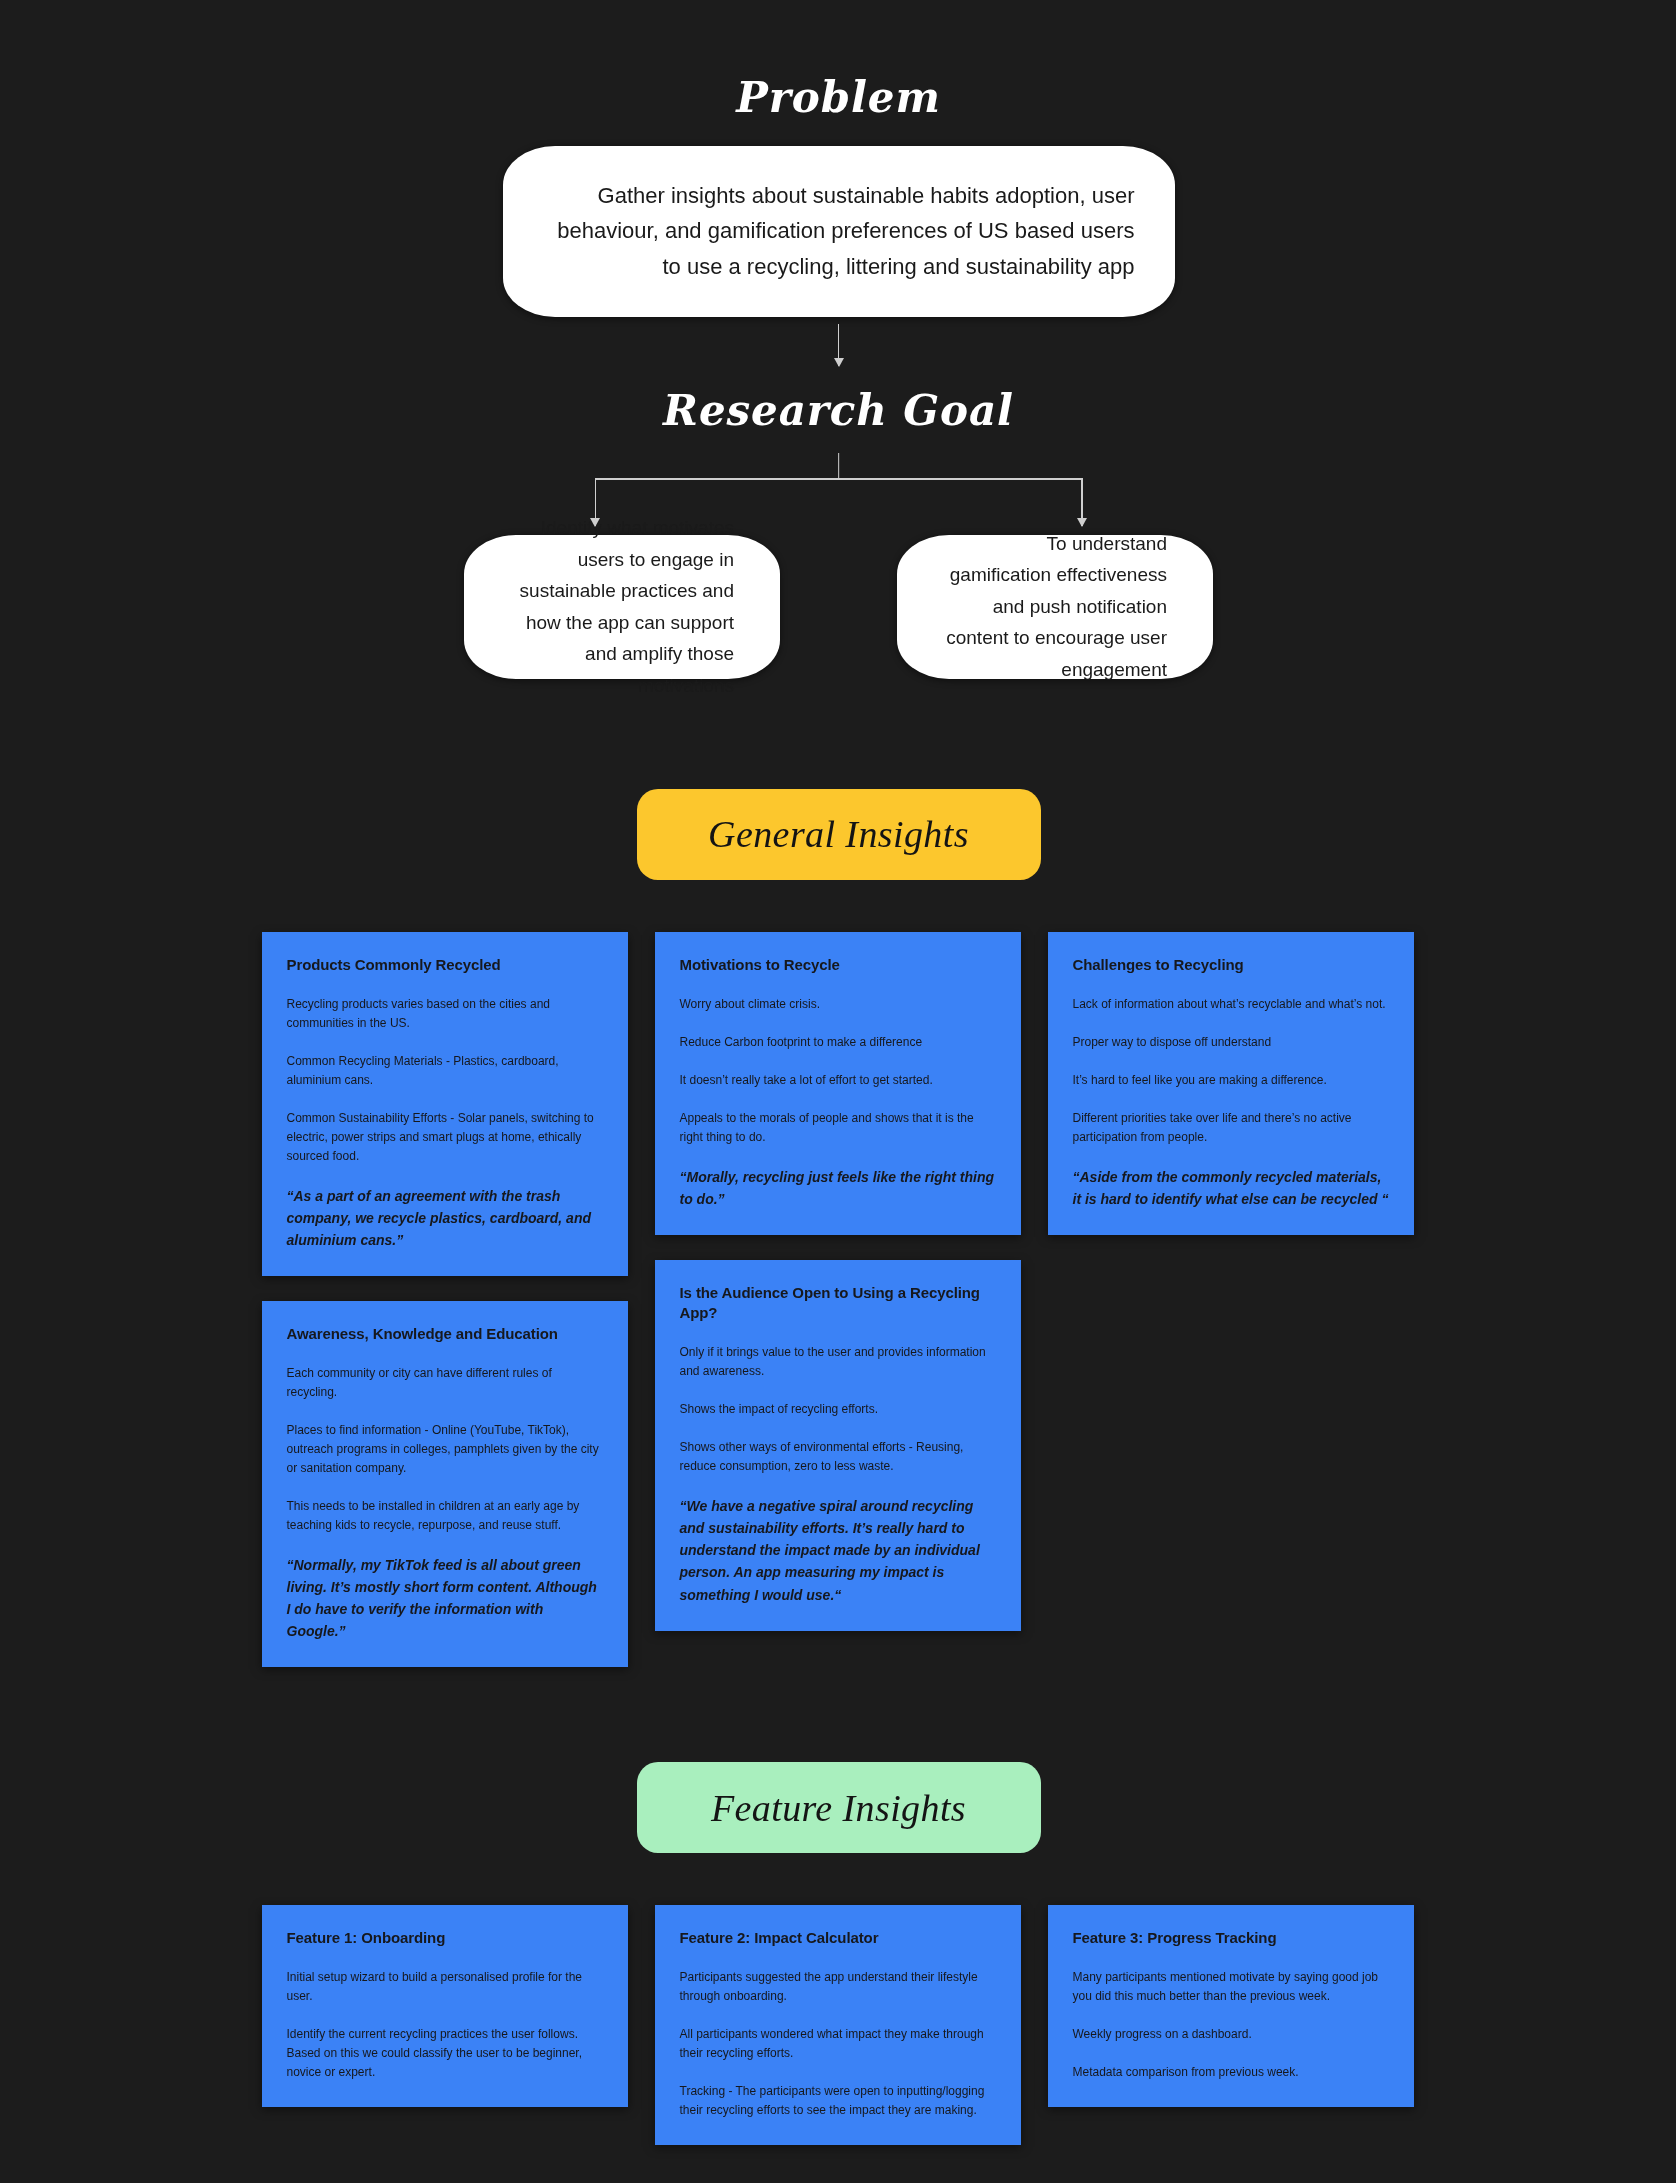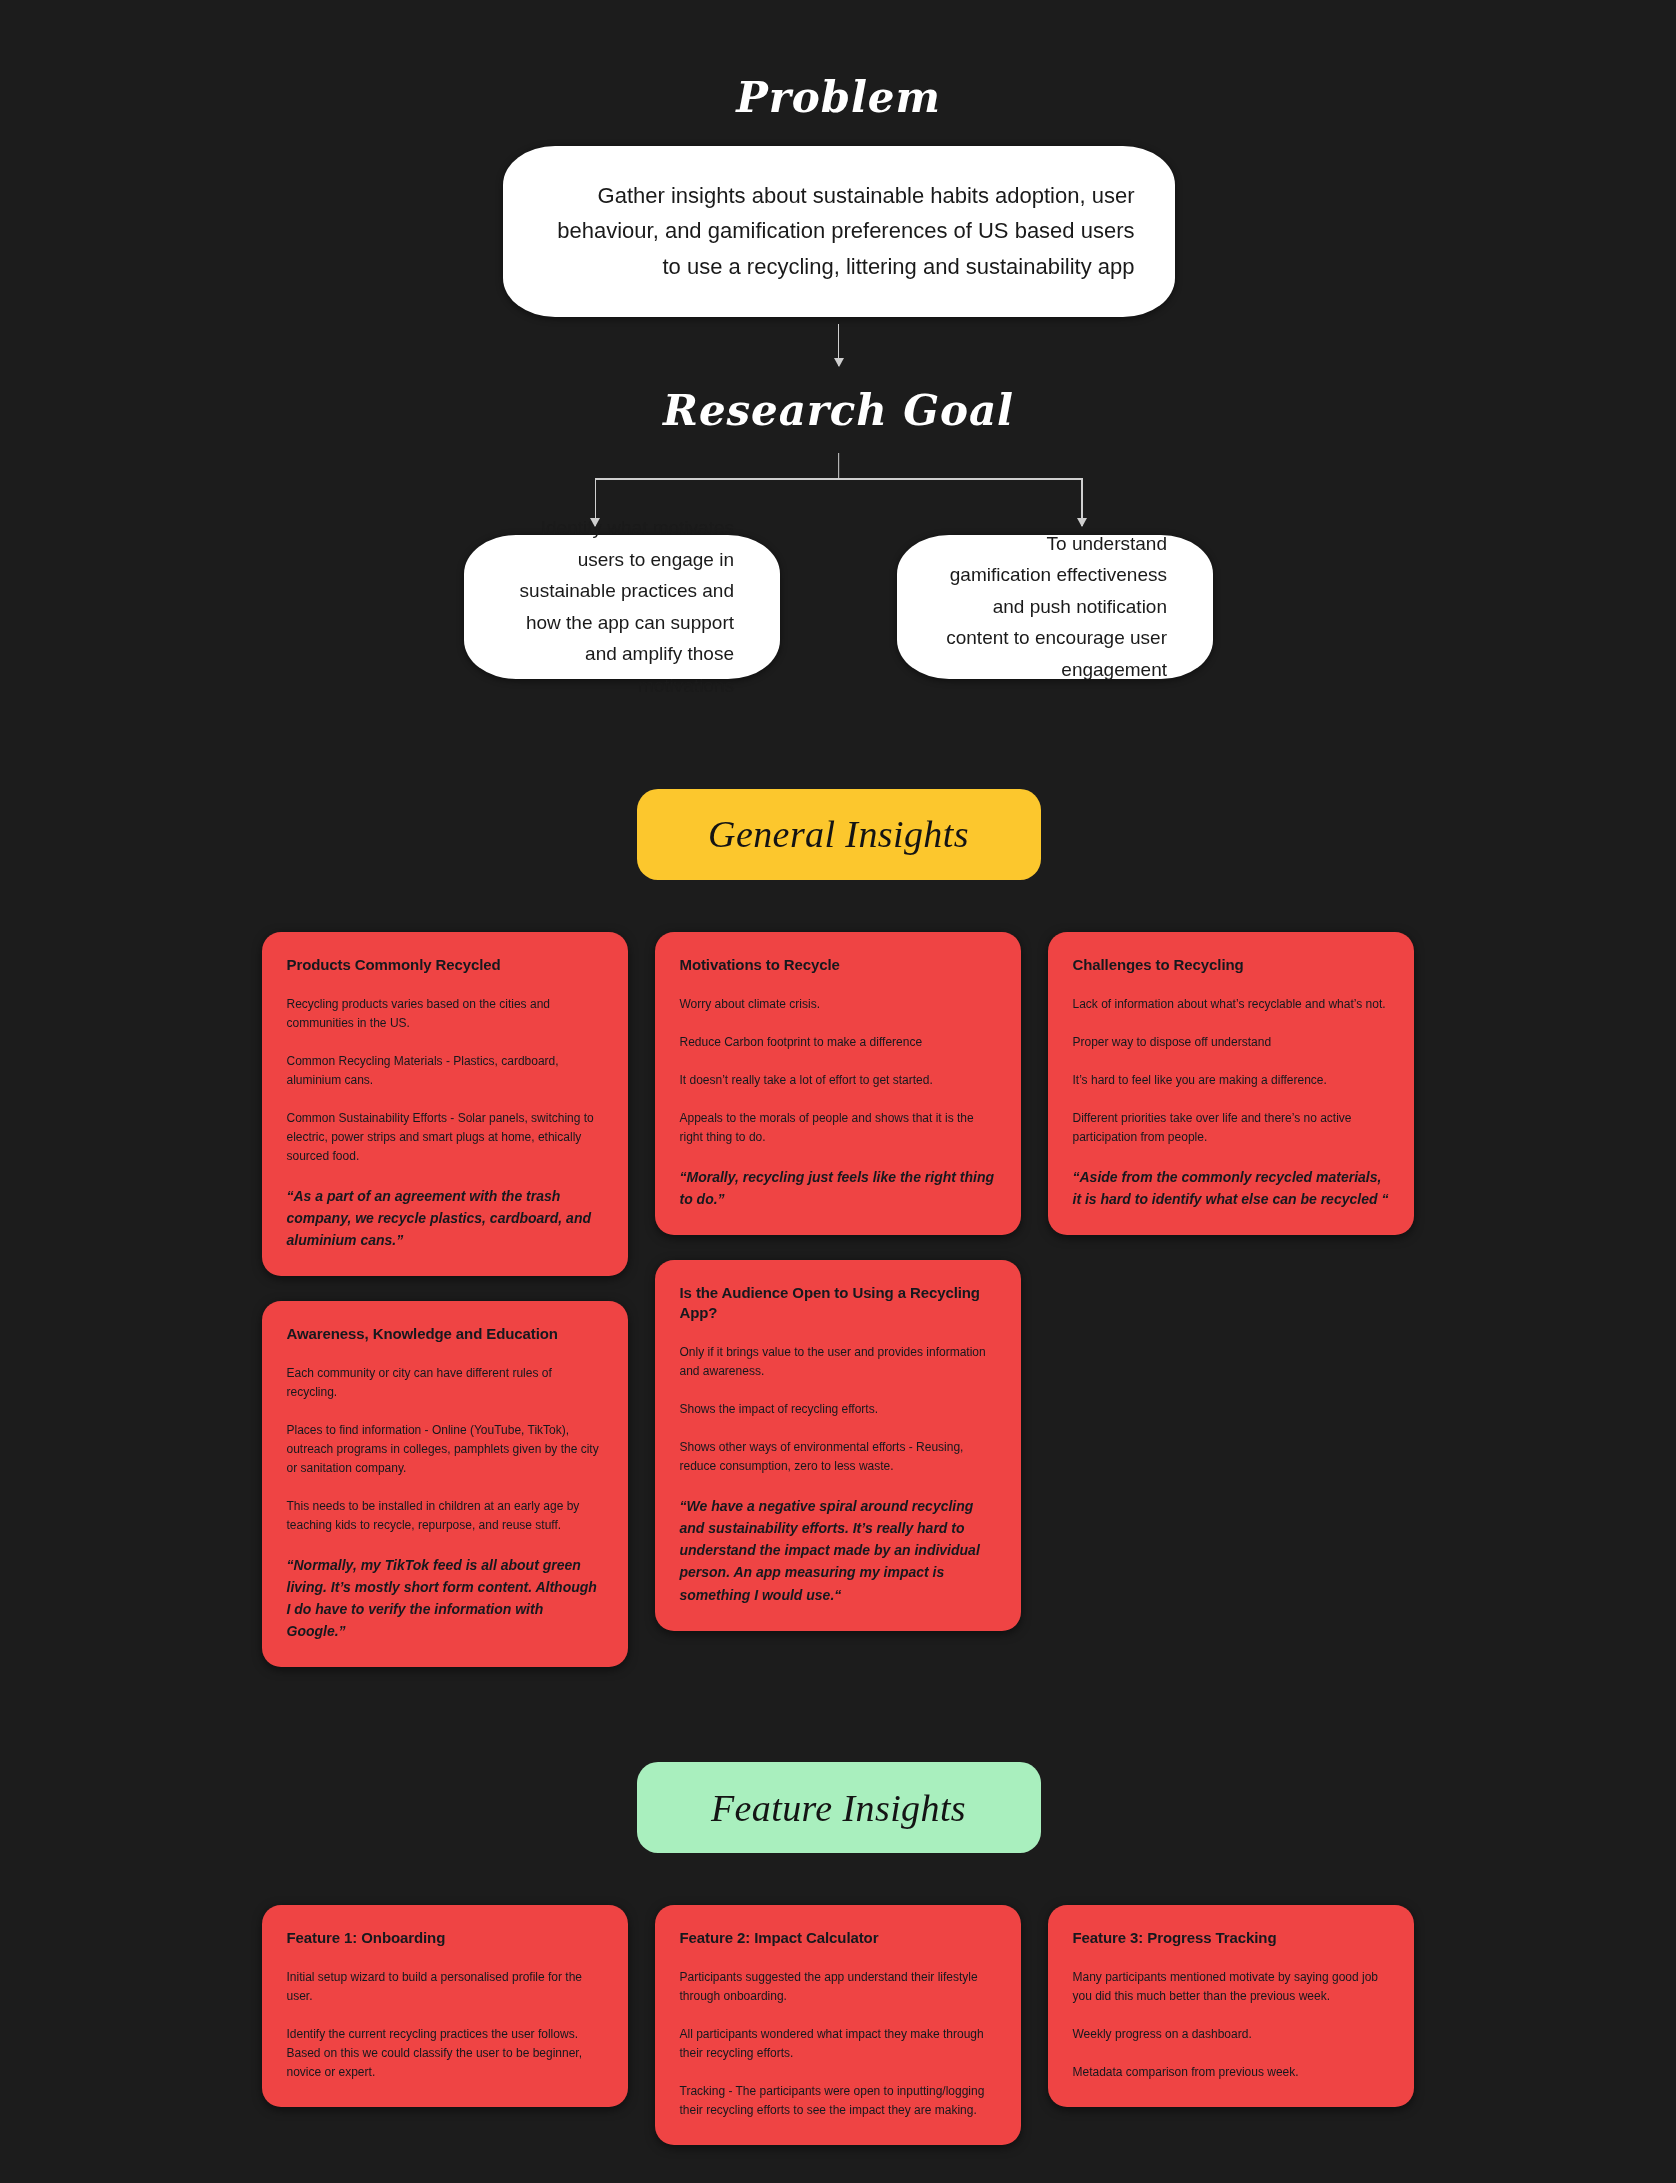--- a/index.html
+++ b/index.html
@@ -147,25 +147,24 @@
     display: flex;
     align-items: flex-start;
     gap: 27px;
   }
   #general-grid { margin-top: 52px; }
   #feature-grid { margin-top: 52px; }
 
   .card-col { width: 366px; display: flex; flex-direction: column; gap: 25px; }
 
   .card {
-    background: #ef4444;
+    background: #3b82f6;
     color: #16181d;
     padding: 23px 24.5px 25px 24.5px;
     box-shadow: 0 2.6px 9.6px rgba(0,0,0,0.5);
-    border-radius: 19px;
   }
   .card-title {
     font-size: 15px;
     font-weight: 700;
     line-height: 1.35;
     margin-bottom: 20px;
     letter-spacing: -0.1px;
   }
   .card p.body {
     font-size: 12px;

